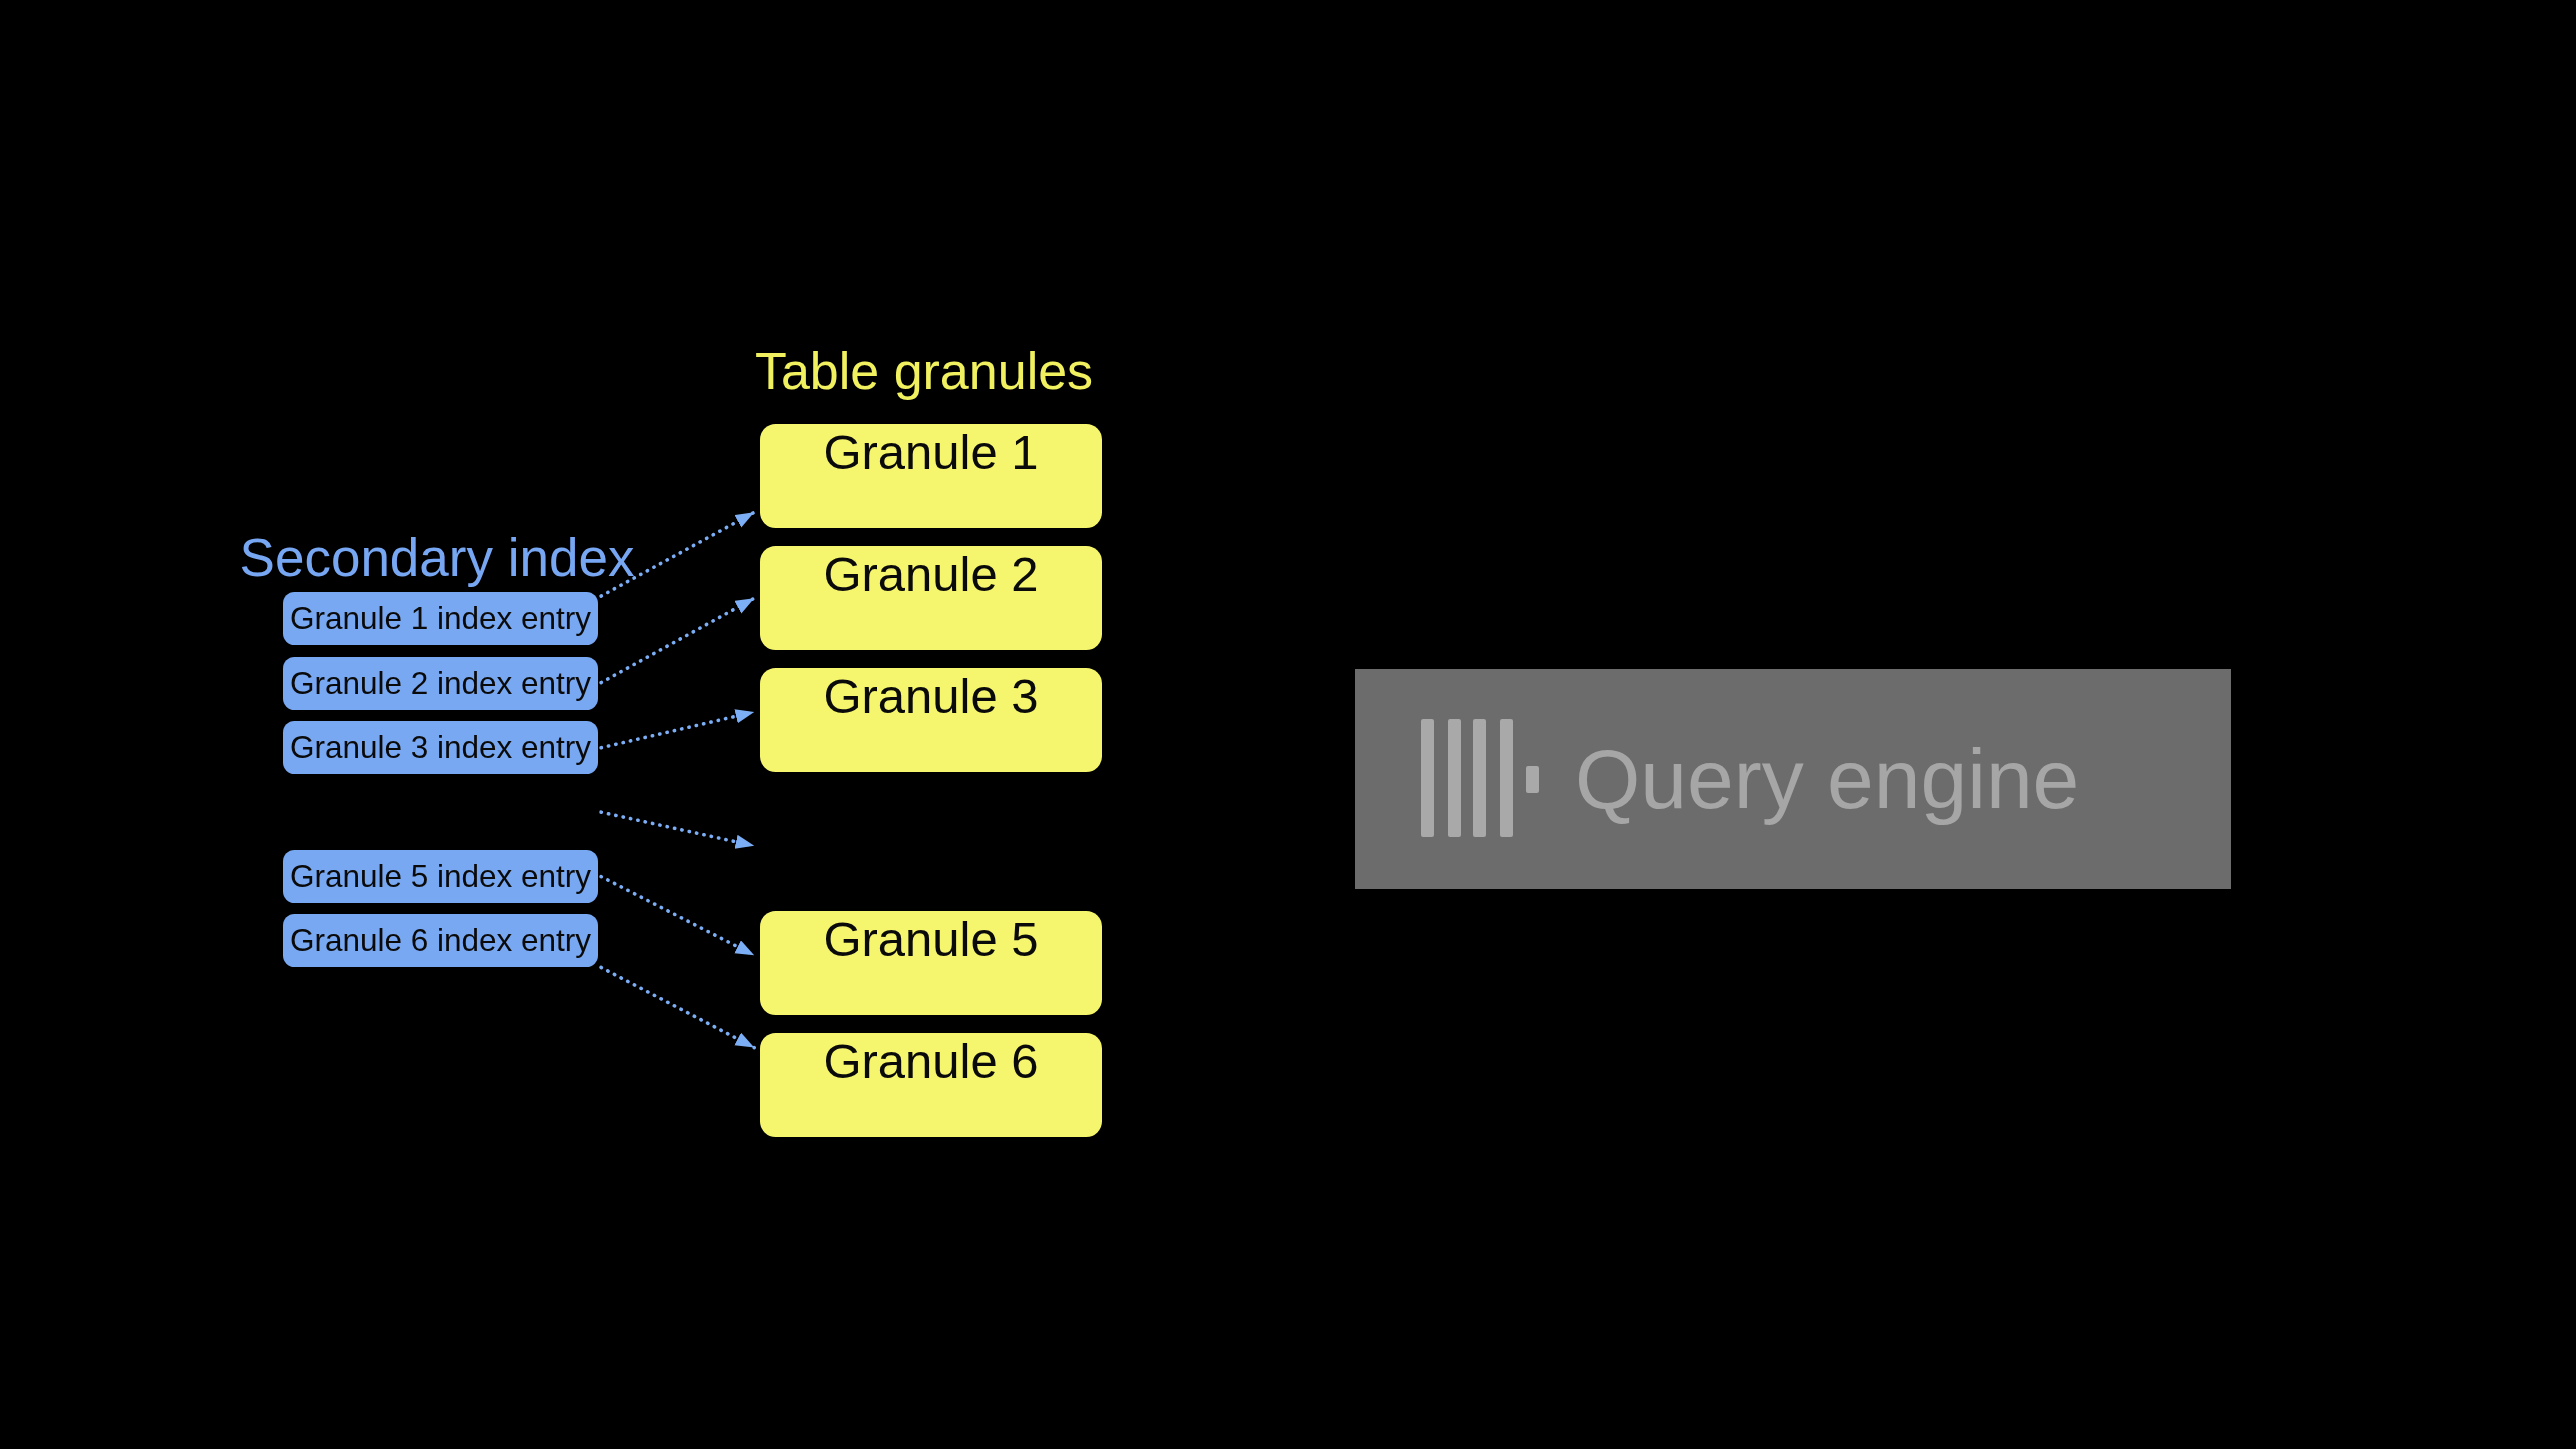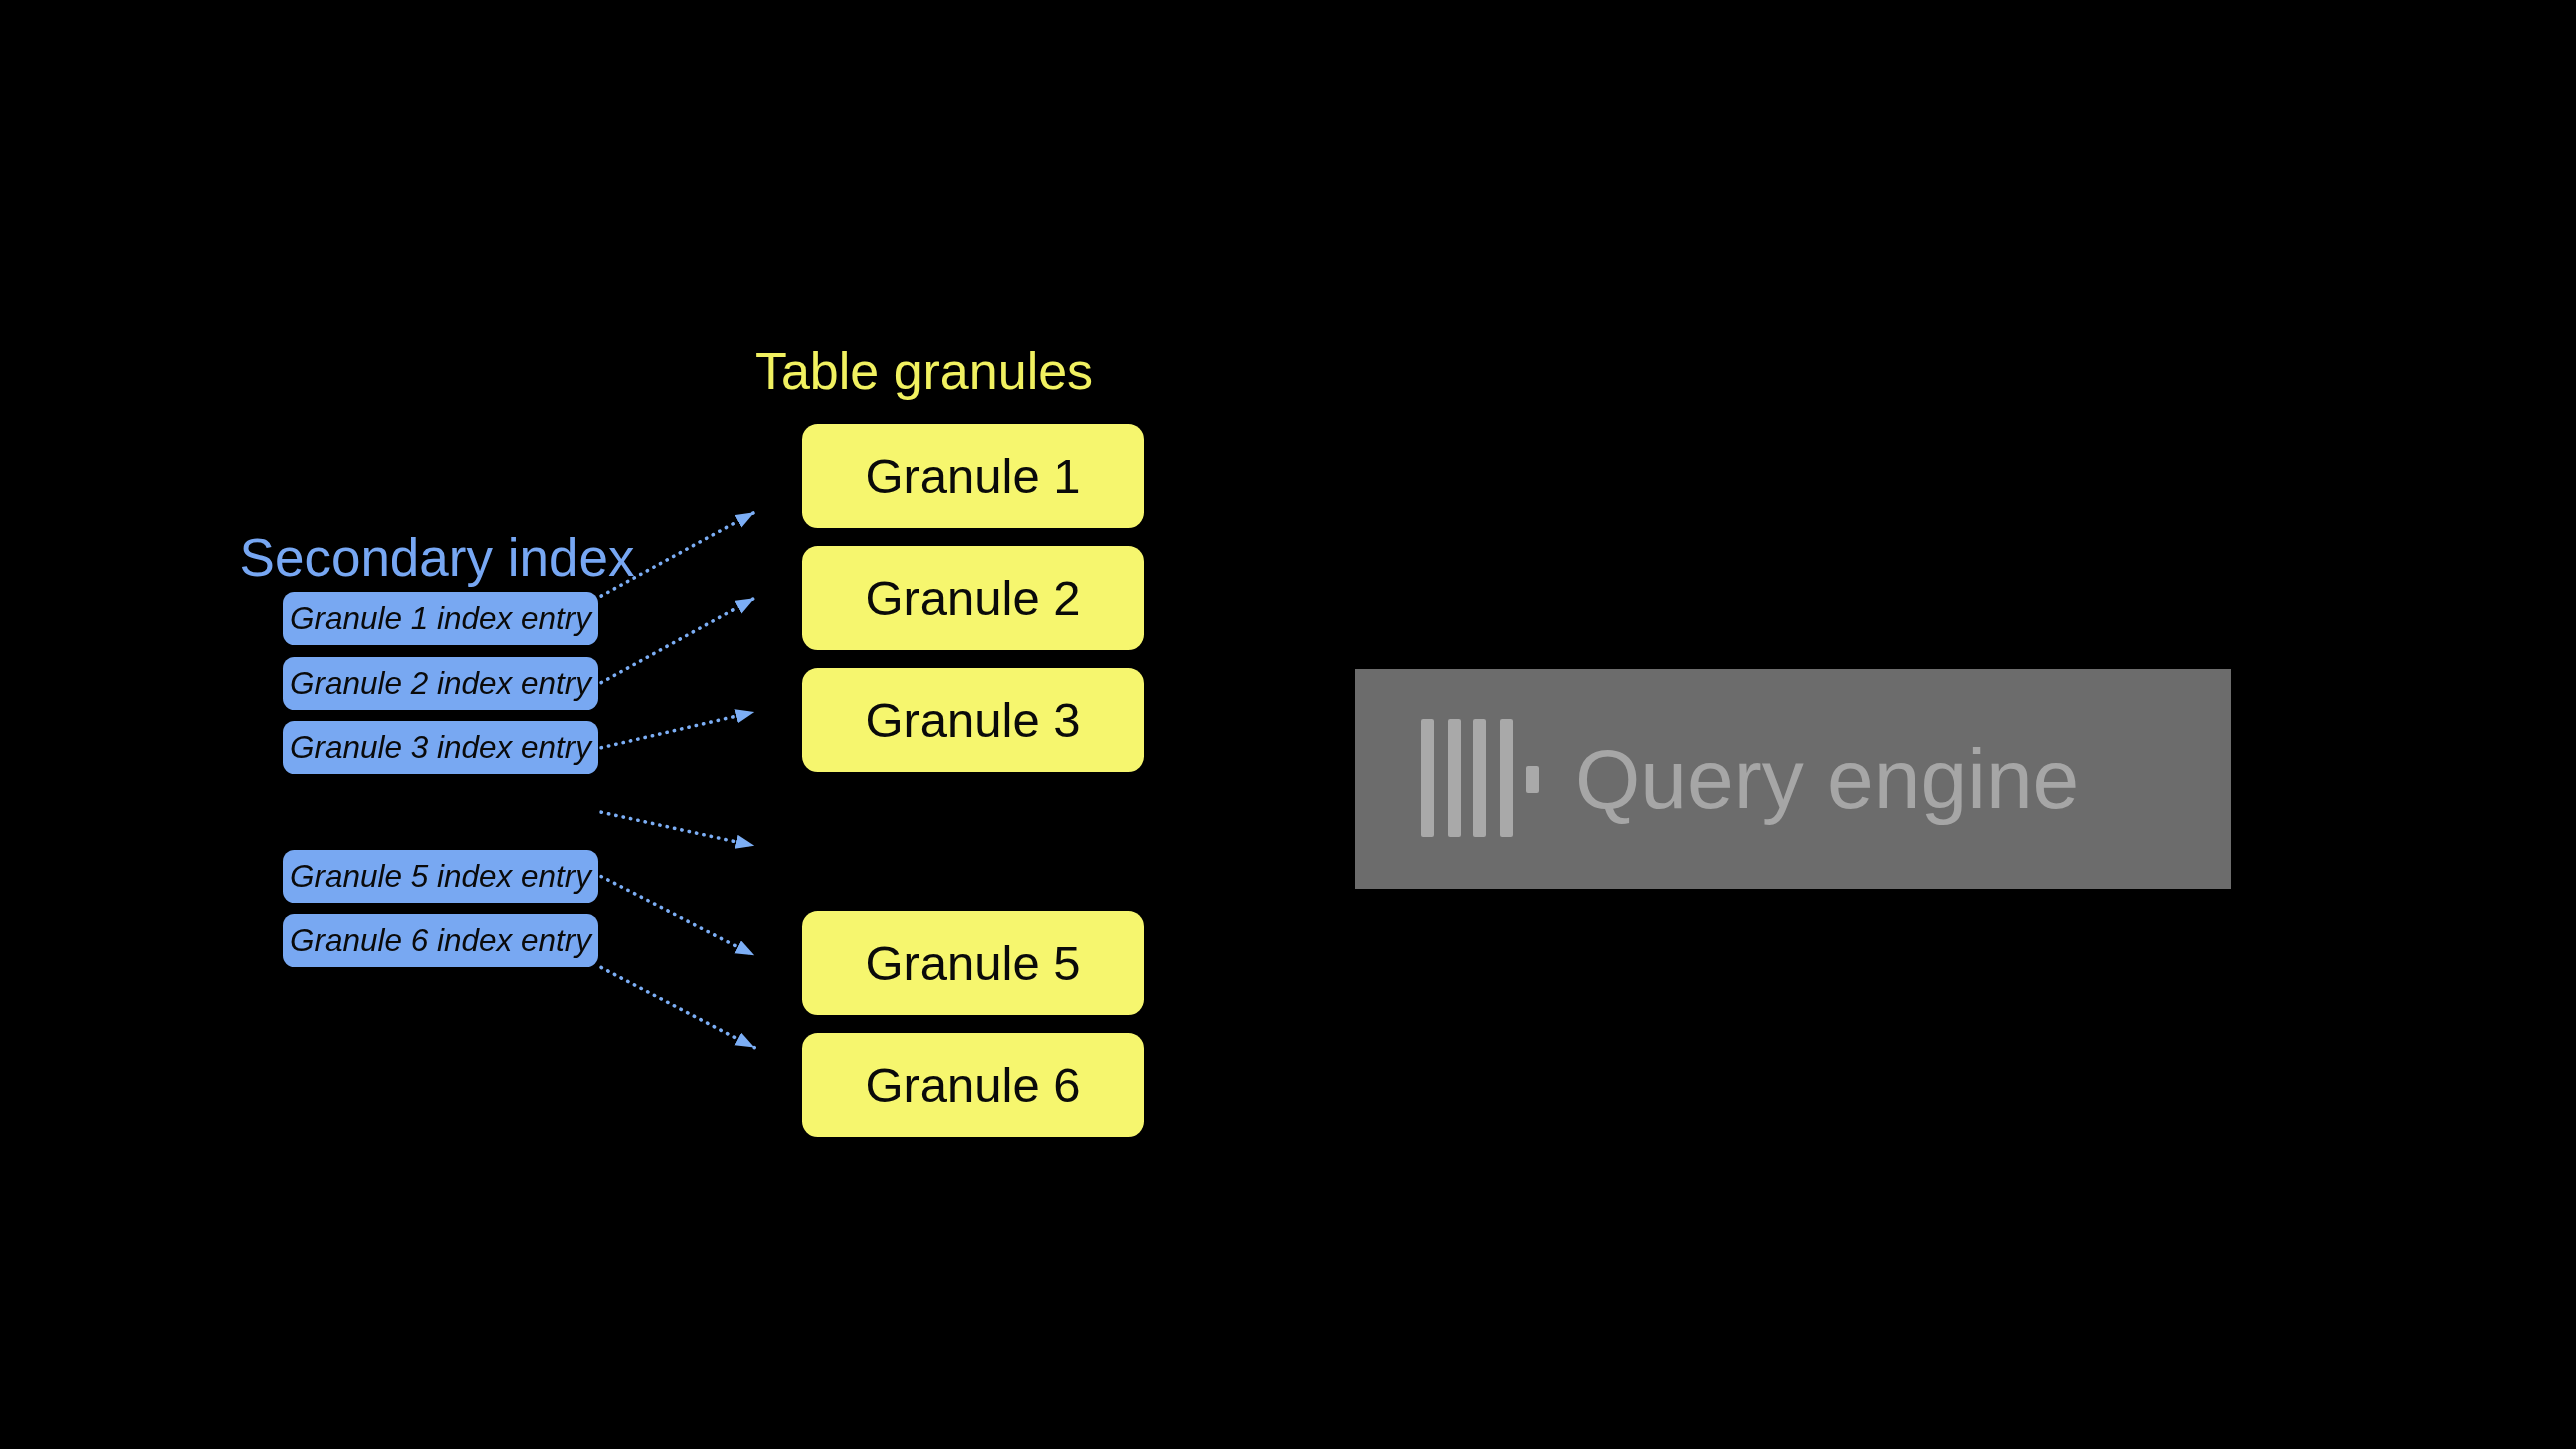--- a/index.html
+++ b/index.html
@@ -51,32 +51,30 @@
     width: 315px;
     height: 53px;
     background: var(--blue-accent, #78a8f2);
     border-radius: 11.4px;
     display: flex;
     align-items: center;
     justify-content: center;
     font-size: 31.5px;
     color: var(--box-text, #0a0a0a);
     white-space: nowrap;
-    font-style: italic;
   }
   
   .yellow-box {
     position: absolute;
-    left: 802px;
+    left: 760px;
     width: 342px;
     height: 104px;
     background: var(--yellow-accent, #f6f66e);
     border-radius: 15.7px;
     display: flex;
-    align-items: center;
     justify-content: center;
     font-size: 49px;
     color: var(--box-text, #0a0a0a);
     white-space: nowrap;
   }
   
   svg.arrows {
     position: absolute;
     inset: 0;
     width: 2576px;

